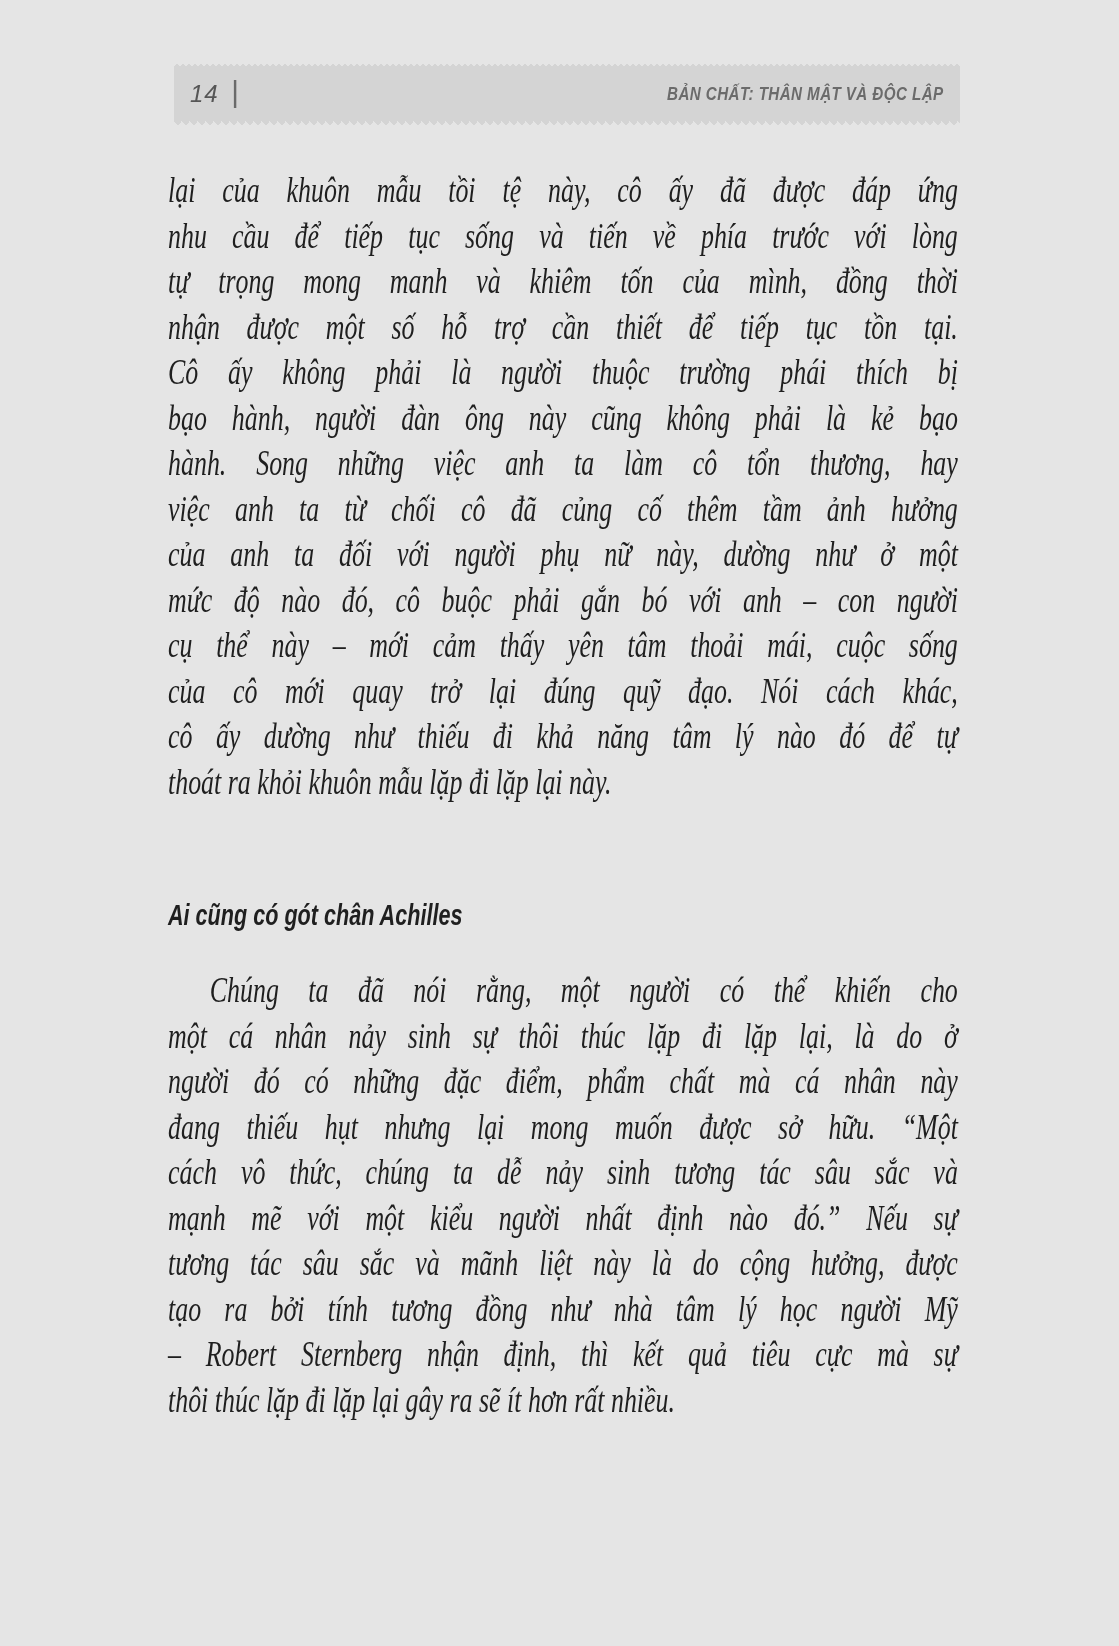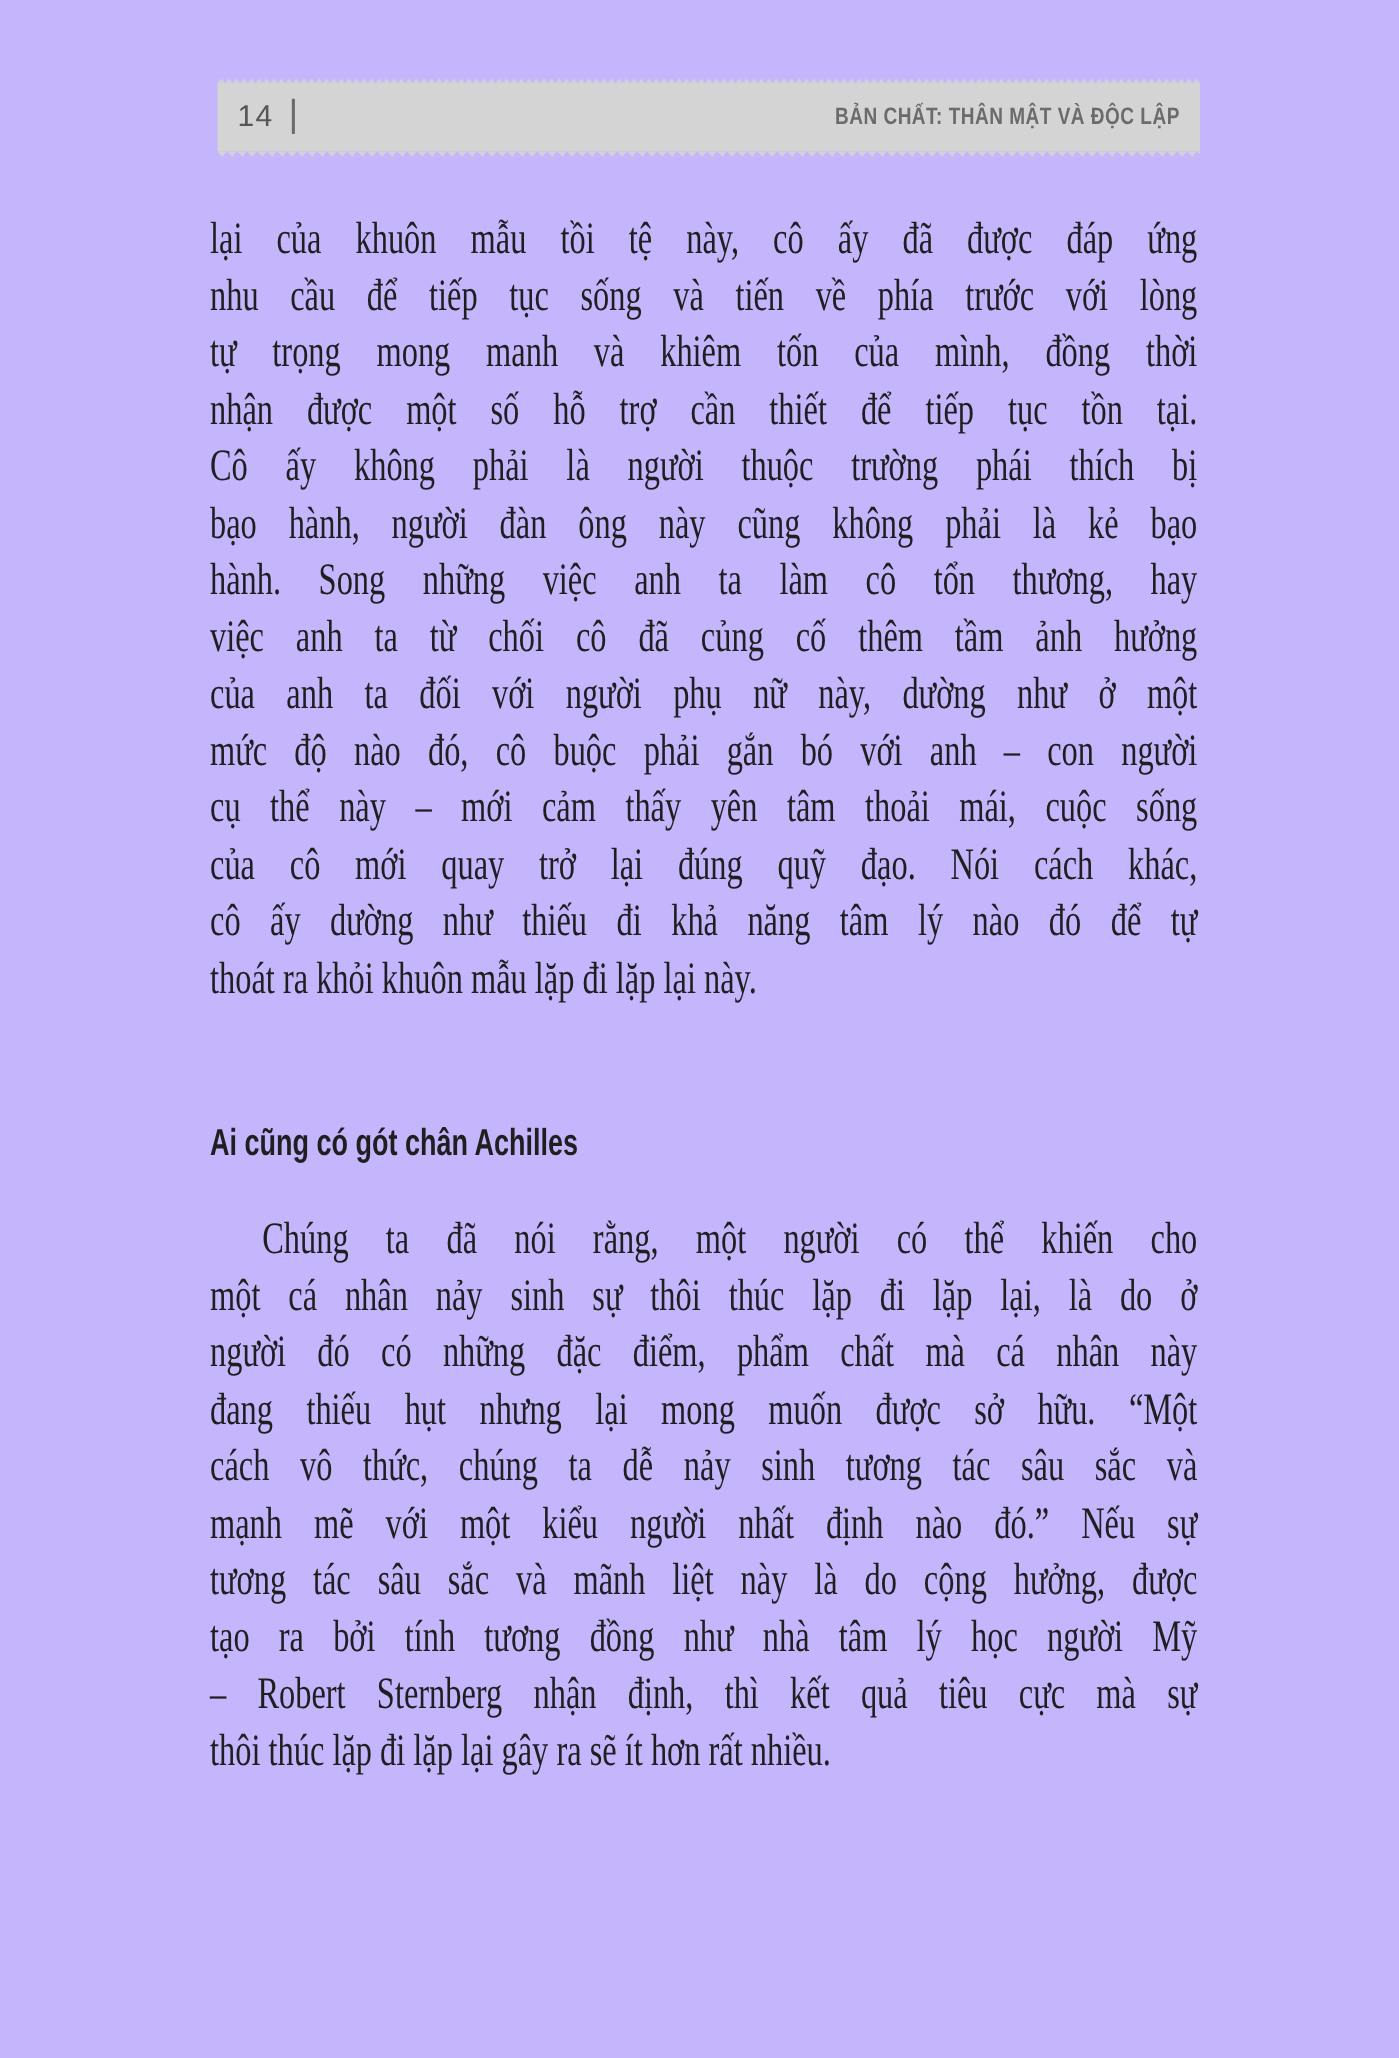--- a/index.html
+++ b/index.html
@@ -1,18 +1,18 @@
 <!DOCTYPE html>
 <html><head>
 <meta charset="utf-8">
 <style>
   html,body { margin:0; padding:0; background:#ffffff; }
   .page {
-    position:relative; width:1119px; height:1646px; background:#c4b5fd;
-    overflow:hidden; font-family:"Liberation Serif", serif;
+    position:relative; width:1119px; height:1646px; background:#e5e5e5;
+    overflow:hidden; font-family:"Liberation Serif", serif;font-style:italic;
   }
 
   
   .band {
     position:absolute; left:174px; top:66px; width:786px; height:55px;
     background:#d4d4d4; display:flex; align-items:center;
     font-family:"Liberation Sans", sans-serif;
   }
   .zz-top {
     position:absolute; bottom:100%; left:0; width:100%; height:3px;

